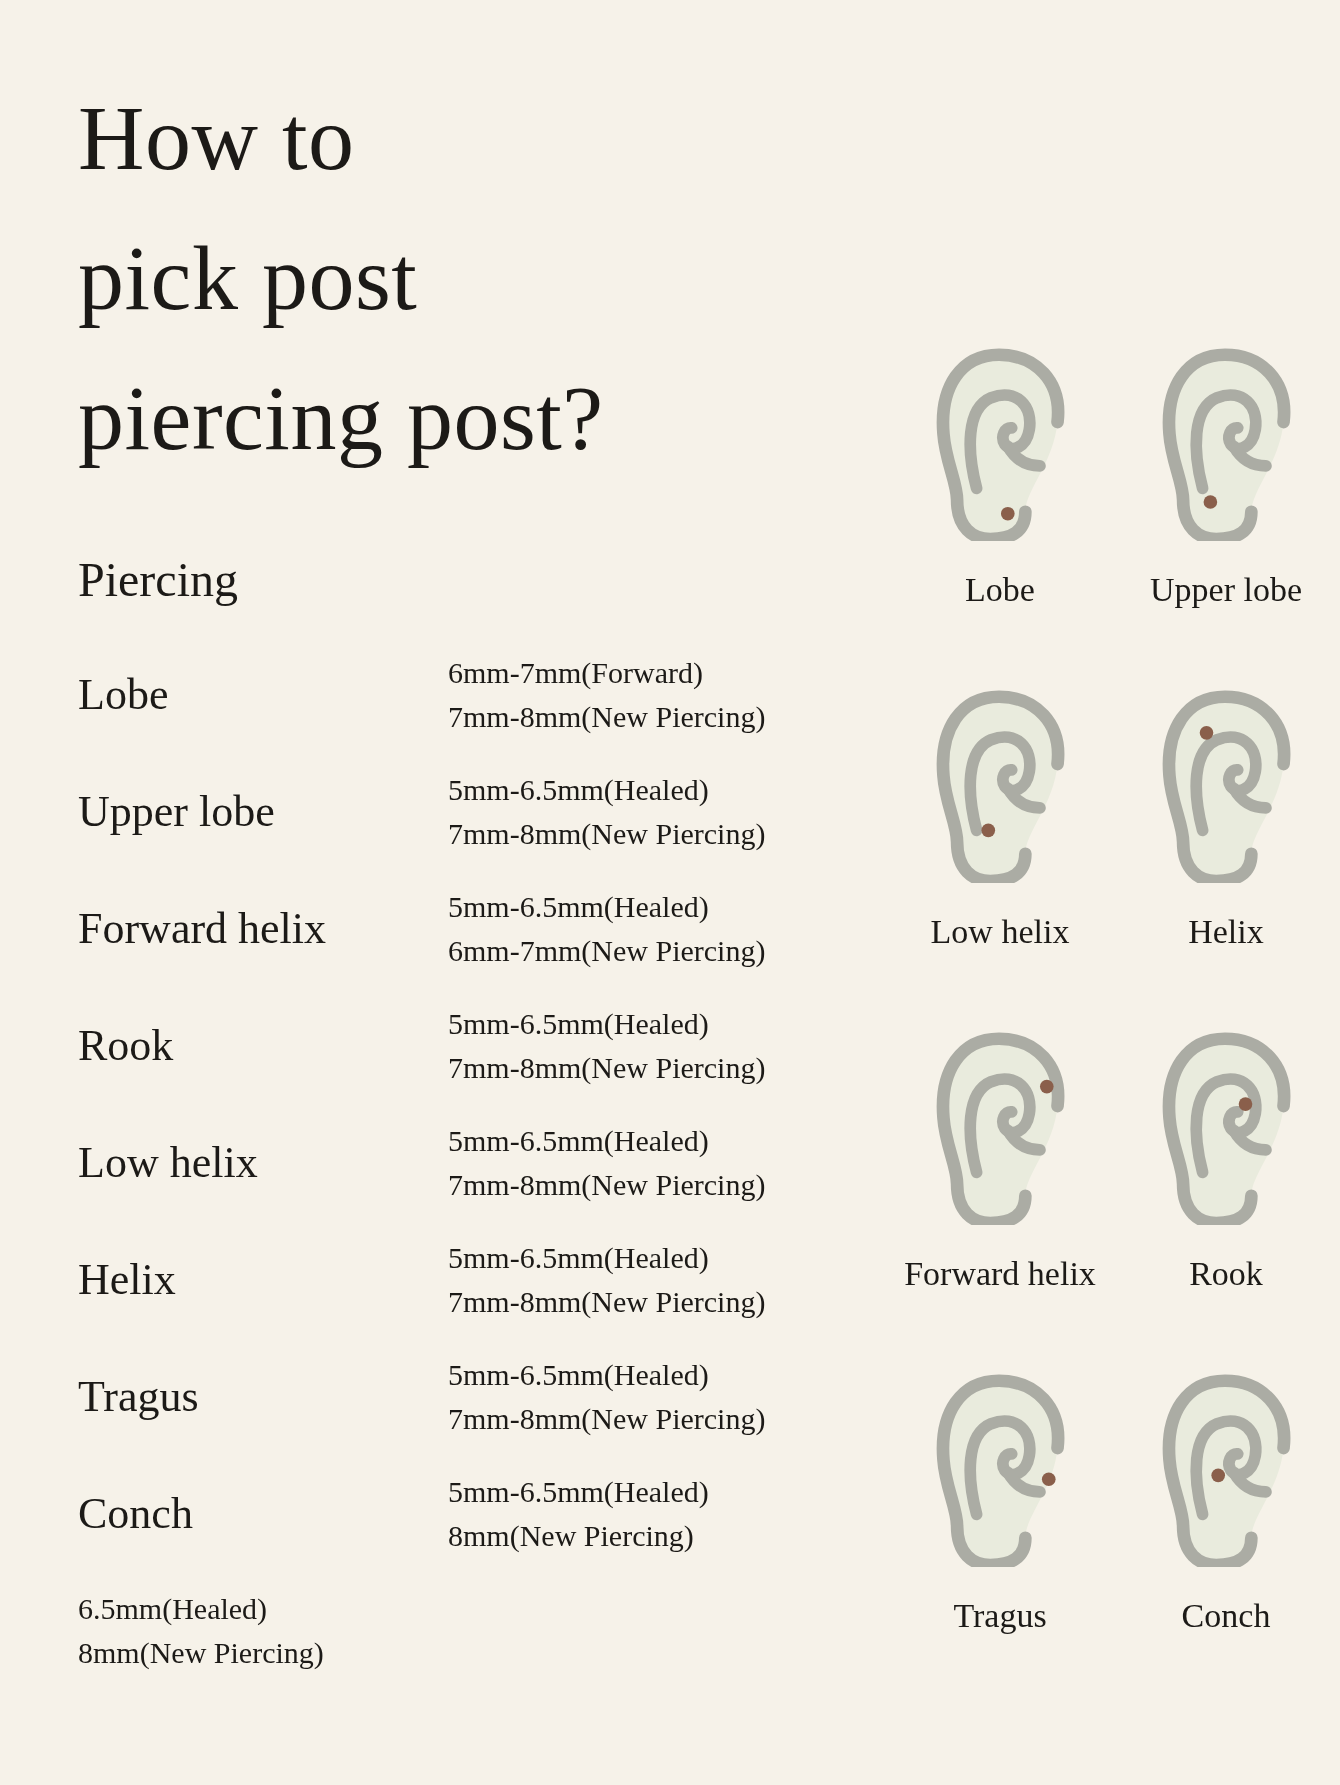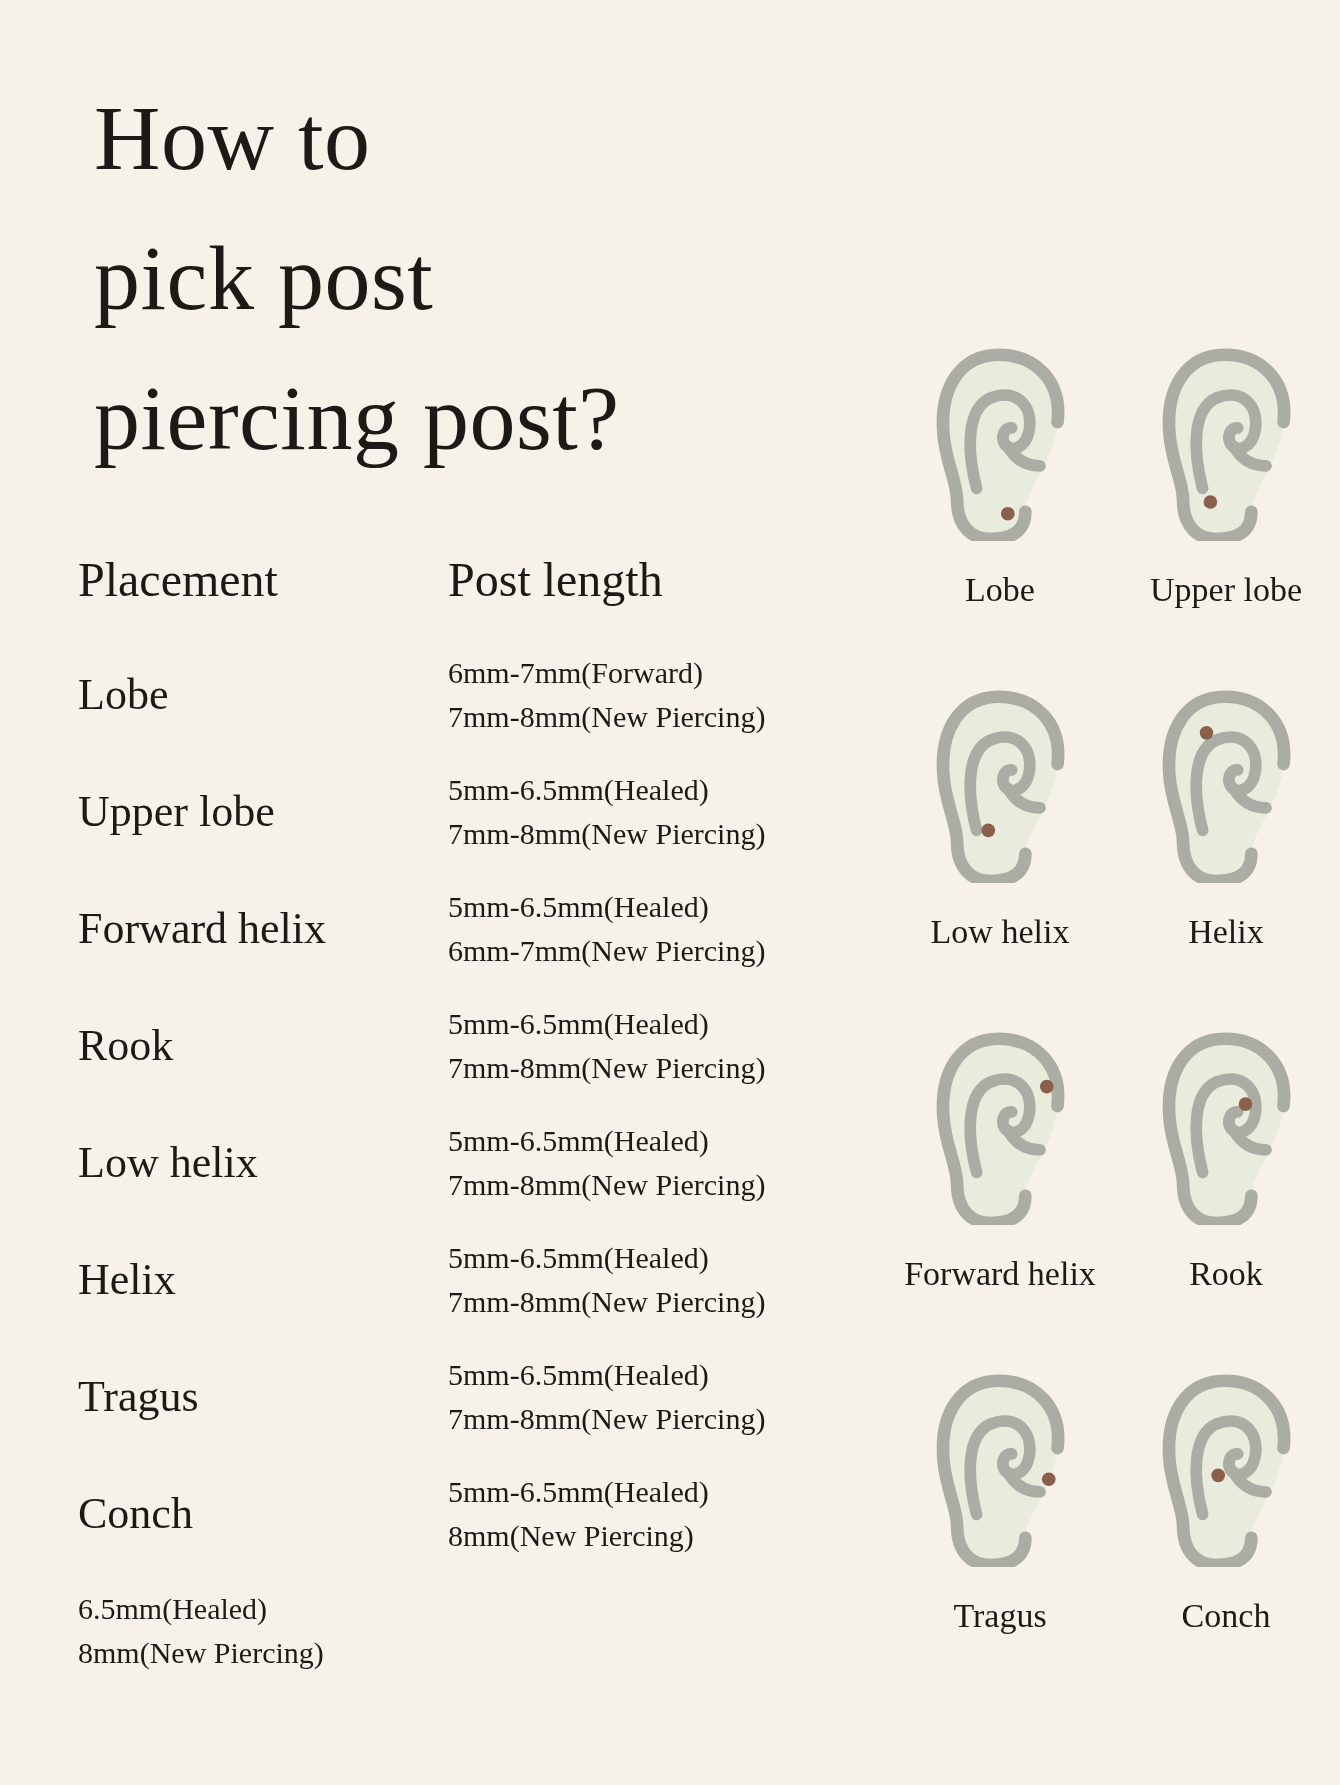--- a/index.html
+++ b/index.html
@@ -5,21 +5,21 @@
   html,body{margin:0;padding:0;}
   body{
     width:1340px;height:1785px;
     position:relative;
     background:var(--bg,#f6f2e9);
     font-family:"Liberation Serif","DejaVu Serif",serif;
     color:var(--ink,#1c1a17);
     overflow:hidden;
   }
   .title{
-    position:absolute;left:94px;top:68px;
+    position:absolute;left:78px;top:68px;
     font-size:92px;line-height:140px;
     letter-spacing:0.5px;
   }
   .table-header{
     position:absolute;left:78px;top:552px;
     display:flex;width:900px;
     font-size:48px;
   }
   .table-header .col1{width:370px;flex:0 0 370px;}
   .table-rows{
@@ -58,22 +58,21 @@
   </defs>
 </svg>
 
 <div class="title">
   <div>How to</div>
   <div>pick post</div>
   <div>piercing post?</div>
 </div>
 
 <div class="table-header">
-  <div class="col1">Placement</div>
-  <div class="col2">Post length</div>
+  <div class="col1">Piercing</div>
 </div>
 
 <div class="table-rows">
   <div class="trow">
     <div class="p-cell">Lobe</div>
     <div class="v-cell">
       <div>6mm-7mm(Forward)</div>
       <div>7mm-8mm(New Piercing)</div>
     </div>
   </div>

